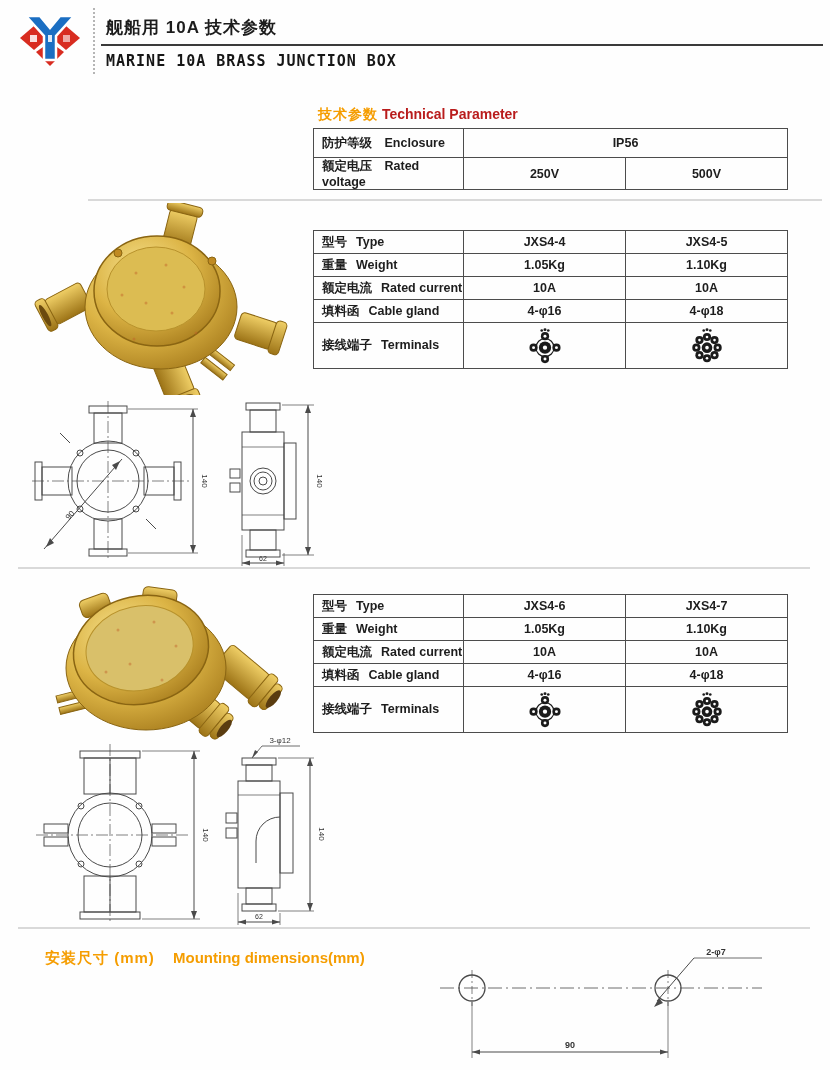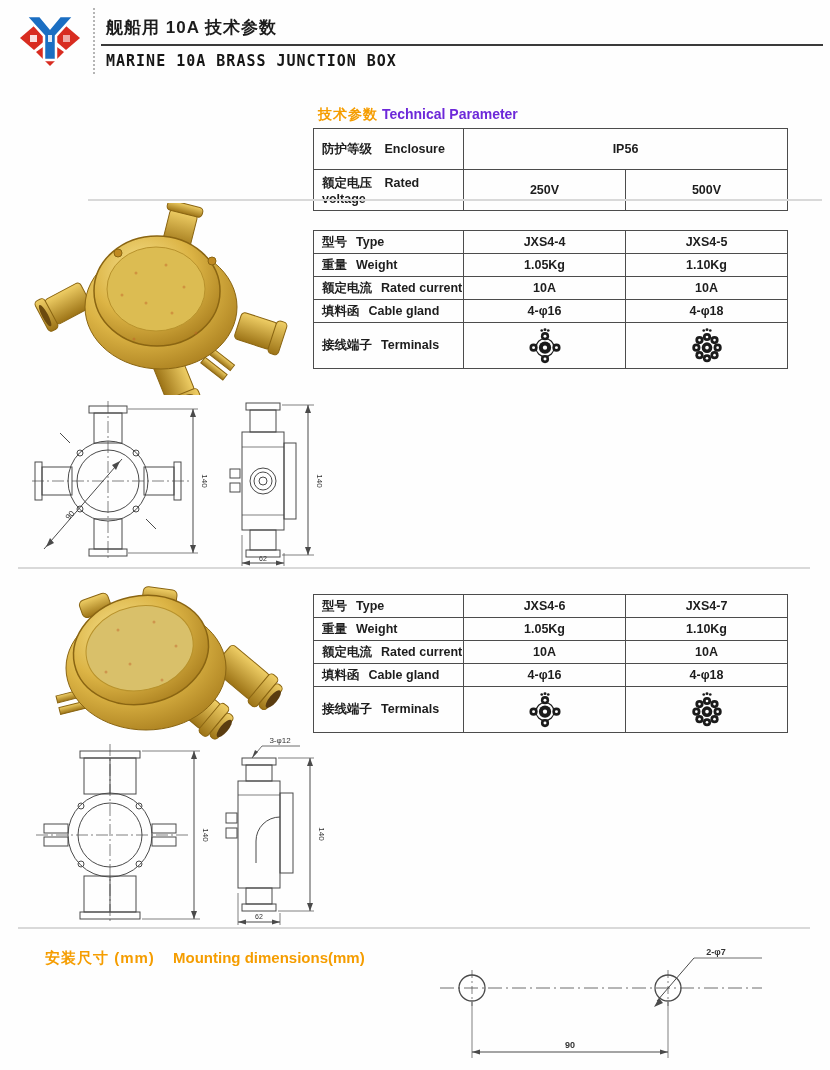--- a/index.html
+++ b/index.html
@@ -20,21 +20,21 @@
   .tech-head{left:318px;top:106px;}
   .mount-head{left:45px;top:949px;font-size:15px;}
 
   
   table.spec{position:absolute;border-collapse:collapse;table-layout:fixed;width:474px;
              font-size:12.5px;font-weight:bold;color:#1d1d1d;}
   table.spec td{border:1.5px solid #4c4c4c;text-align:center;vertical-align:middle;padding:0;}
   table.spec td.lbl{text-align:left;padding-left:8px;}
   table.spec td.lbl .en{margin-left:9px;}
   .tech-table{left:313px;top:128px;}
-  .tech-table tr{height:41px;}
+  .tech-table tr{height:29px;}
   .ptable1{left:313px;top:230px;}
   .ptable2{left:313px;top:594px;}
   .ptable1 tr,.ptable2 tr{height:23px;}
   .ptable1 tr.trow,.ptable2 tr.trow{height:46px;}
   .term-icon{width:36px;height:40px;display:inline-block;vertical-align:middle;}
 
   
   .divider{position:absolute;height:2px;background:#d9d9d9;}
   .div1{left:88px;top:199px;width:734px;}
   .div2{left:18px;top:567px;width:792px;}
@@ -122,21 +122,21 @@
     <rect x="34" y="27" width="4" height="7" fill="#ffffff" opacity="0.85"></rect>
     <rect x="49" y="27" width="7" height="7" fill="#ffffff" opacity="0.6"></rect>
   </svg>
   <div class="logo-sep"></div>
   <div class="title-zh">舰船用 10A 技术参数</div>
   <div class="header-rule"></div>
   <div class="title-en">MARINE 10A BRASS JUNCTION BOX</div>
 
   <div class="sec-head tech-head">
     <span class="zh" style="color:#F59D00">技术参数</span>
-    <span style="color:#6d28d9">Technical Parameter</span>
+    <span style="color:#b91c1c">Technical Parameter</span>
   </div>
 
   <table class="spec tech-table">
     <colgroup>
         <col style="width:150px">
         <col style="width:162px">
         <col style="width:162px">
       </colgroup>
     <tbody>
         <tr>

